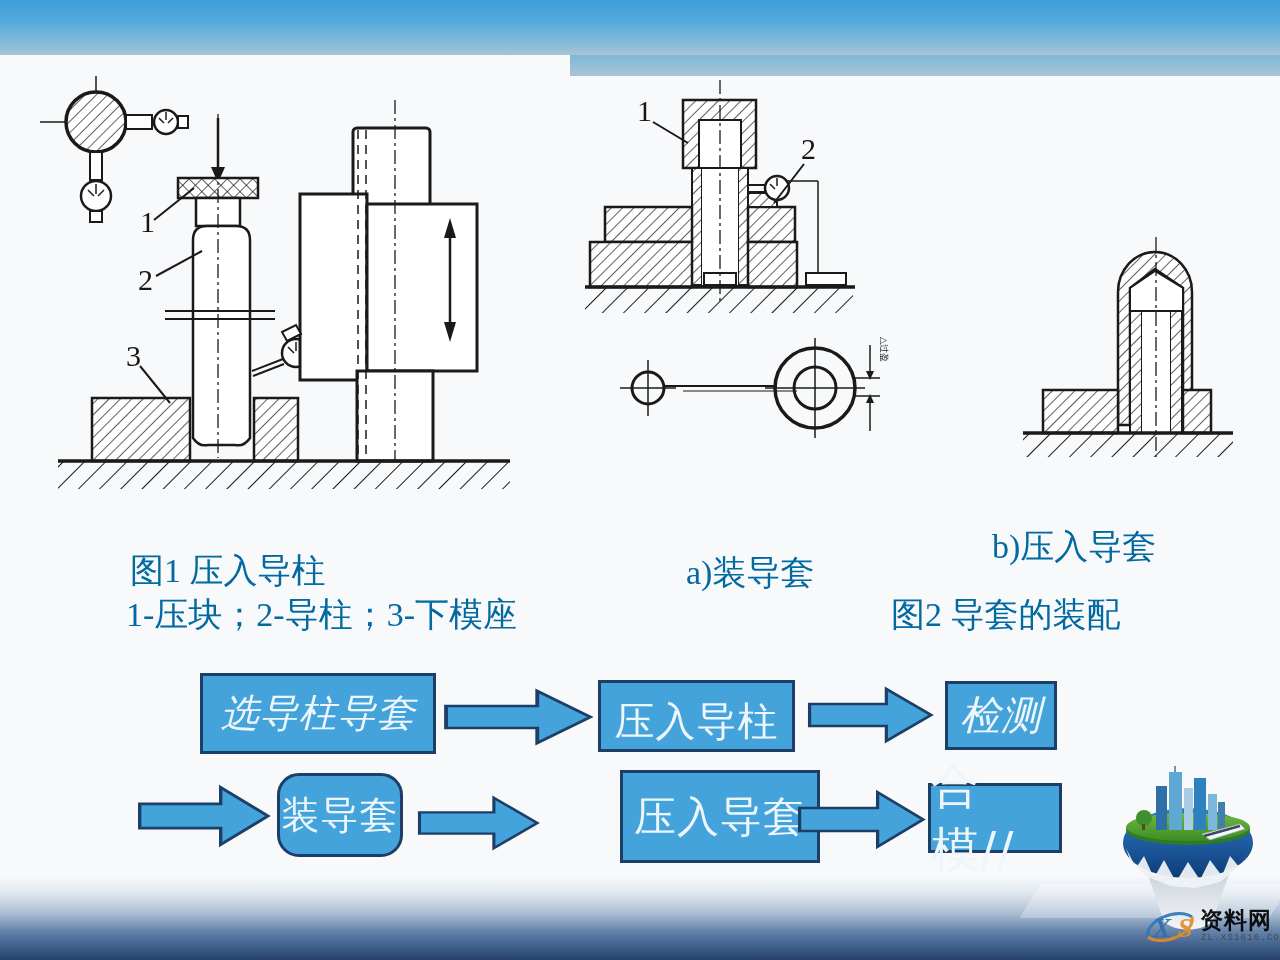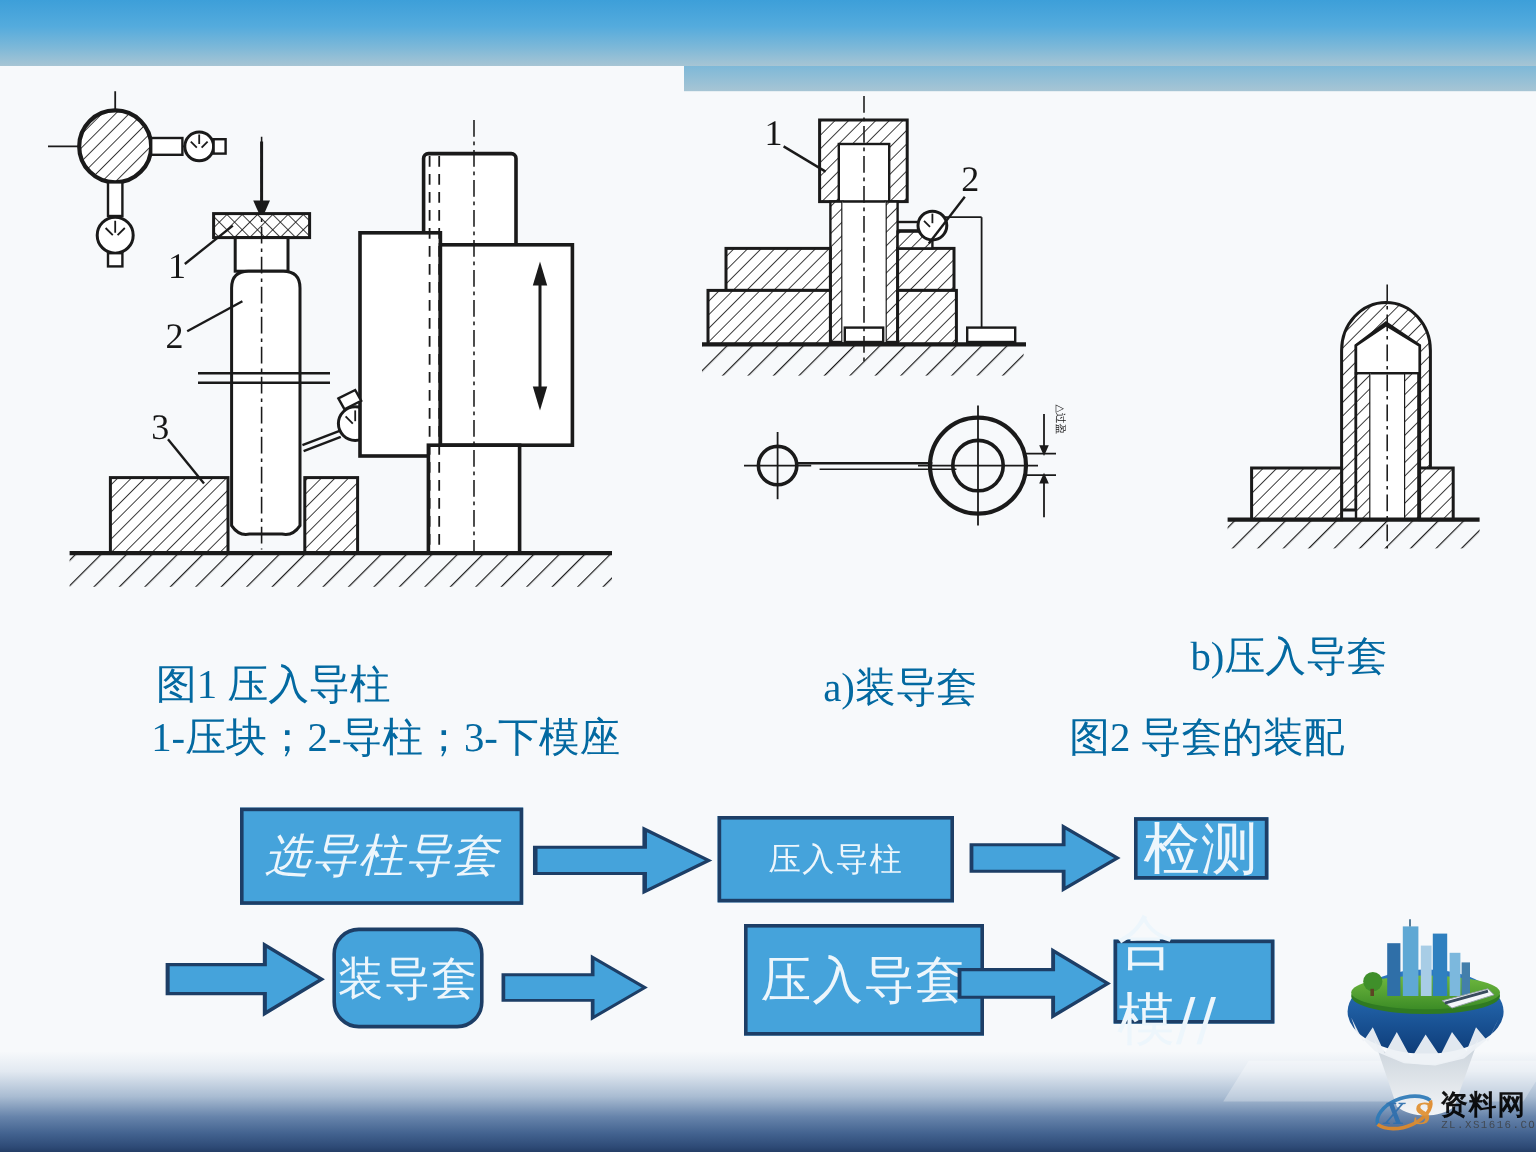--- a/index.html
+++ b/index.html
@@ -20,22 +20,22 @@
   .cap-fig1{left:130px;top:548px;}
   .cap-legend{left:126px;top:592px;}
   .cap-a{left:686px;top:550px;}
   .cap-b{left:992px;top:524px;}
   .cap-fig2{left:876px;top:592px;margin-left:15px;}
   
   .fbox{position:absolute;background:#45a3db;border:3px solid #1d3e66;box-sizing:border-box;
         display:flex;align-items:center;justify-content:center;color:#edf6fc;
         font-size:38px;letter-spacing:1px;}
   .b1{left:200px;top:673px;width:236px;height:81px;font-style:italic;}
-  .b2{left:598px;top:680px;width:197px;height:72px;font-size:27px;}
-  .b3{left:945px;top:681px;width:112px;height:52px;font-size:47px;}
+  .b2{left:598px;top:680px;width:197px;height:72px;font-size:40px;align-items:flex-end;}
+  .b3{left:945px;top:681px;width:112px;height:69px;font-size:40px;font-style:italic;}
   .b4{left:277px;top:773px;width:126px;height:84px;border-radius:22px;}
   .b5{left:588px;top:770px;width:200px;height:93px;font-size:42px;margin-left:32px;}
   .b6{left:928px;top:783px;width:134px;height:70px;font-size:48px;}
   .arr{position:absolute;}
   .a1{left:443px;top:686px;width:152px;height:62px;}
   .a2{left:807px;top:684px;width:128px;height:62px;}
   .a0{left:137px;top:782px;width:135px;height:68px;}
   .a3{left:417px;top:793px;width:124px;height:60px;}
   .a4{left:797px;top:787px;width:130px;height:65px;}
   

